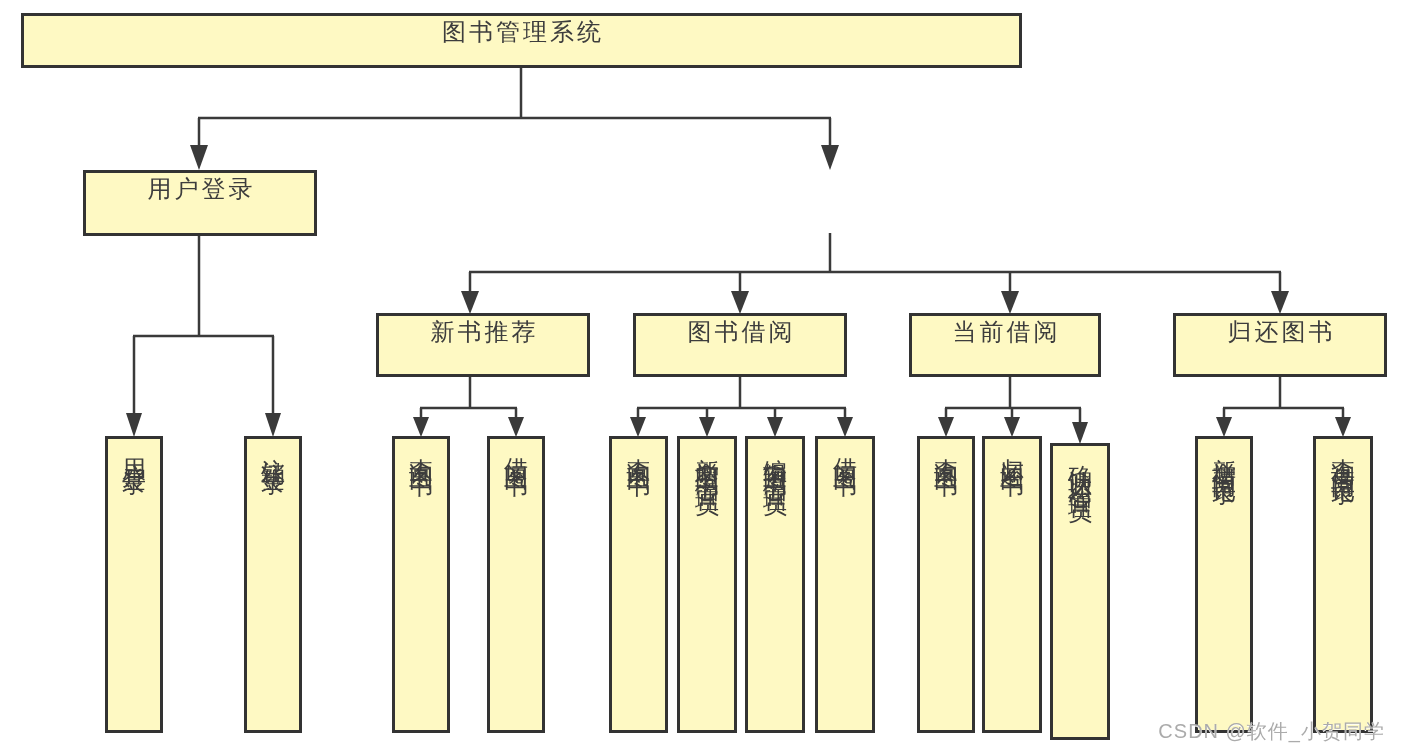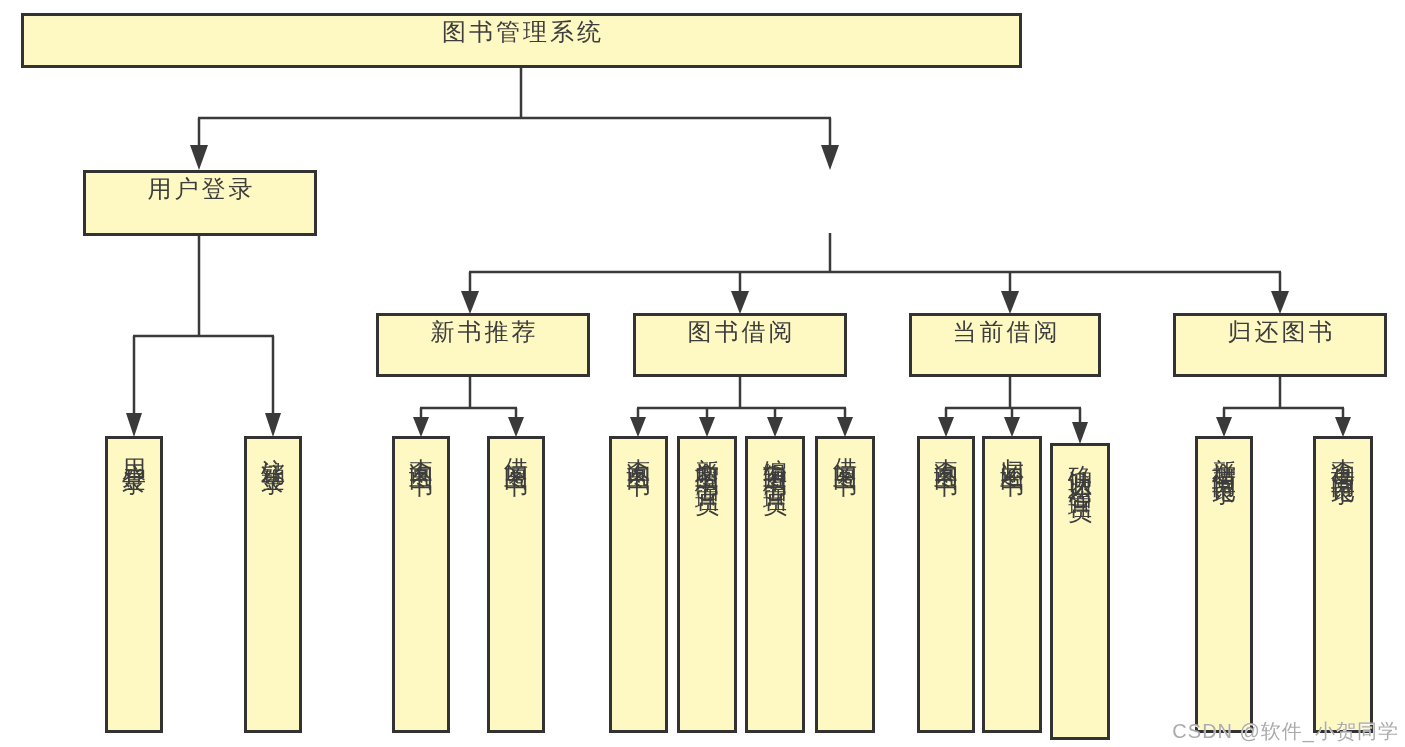--- a/index.html
+++ b/index.html
@@ -17,21 +17,21 @@
     display:flex;align-items:flex-start;justify-content:center;
     color:#3d3d3d;font-size:24px;letter-spacing:3px;
   }
   .box .hlabel{white-space:nowrap;text-indent:3px;}
   .leaf .vtext{
     writing-mode:vertical-lr;text-orientation:mixed;
     line-height:1;letter-spacing:5px;font-size:24px;color:#3d3d3d;
     white-space:nowrap;
   }
   .watermark{
-    position:absolute;right:6px;bottom:2px;
+    position:absolute;right:20px;bottom:2px;
     font-size:20px;color:#ababab;letter-spacing:1px;
     text-shadow:0 1px 0 #ffffff;z-index:5;white-space:nowrap;
   }
 </style>
 </head>
 <body>
 
 <div class="stage">
 
   <svg class="wires" width="1405" height="747" viewBox="0 0 1405 747" aria-hidden="true">

